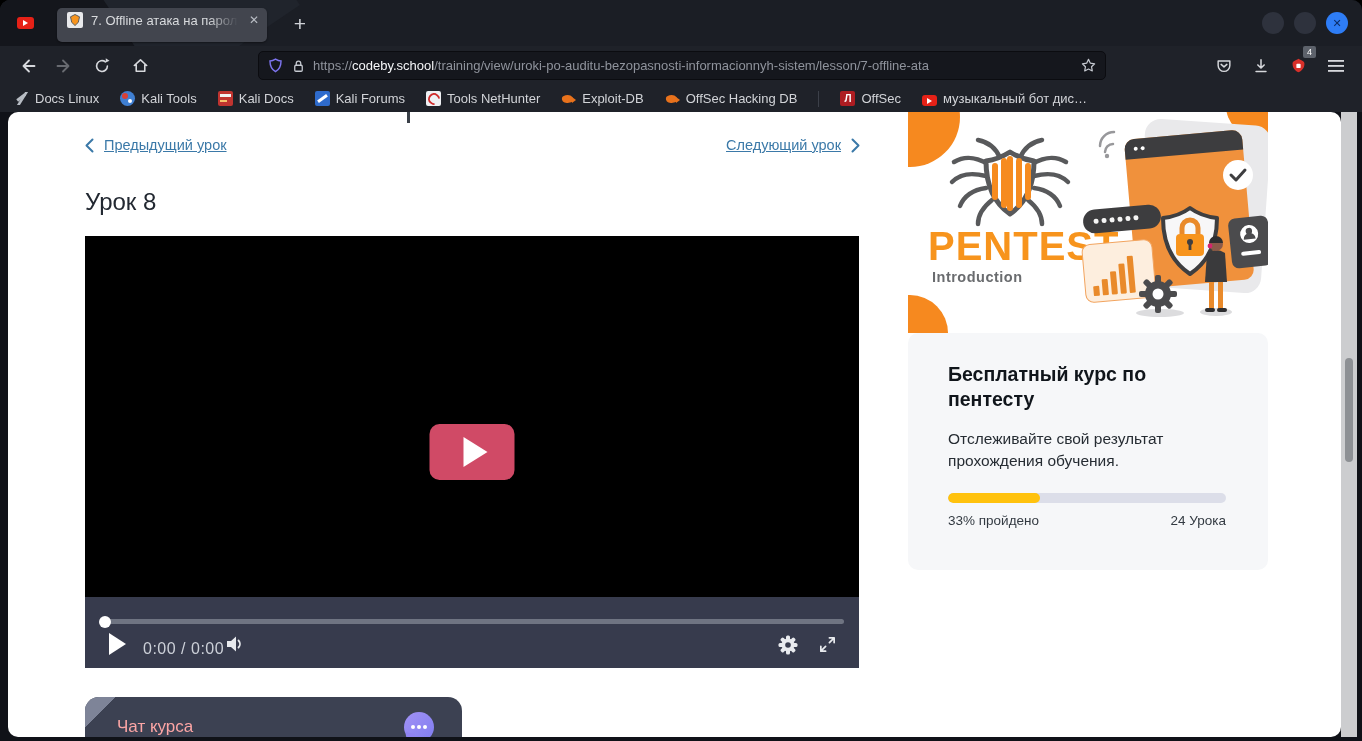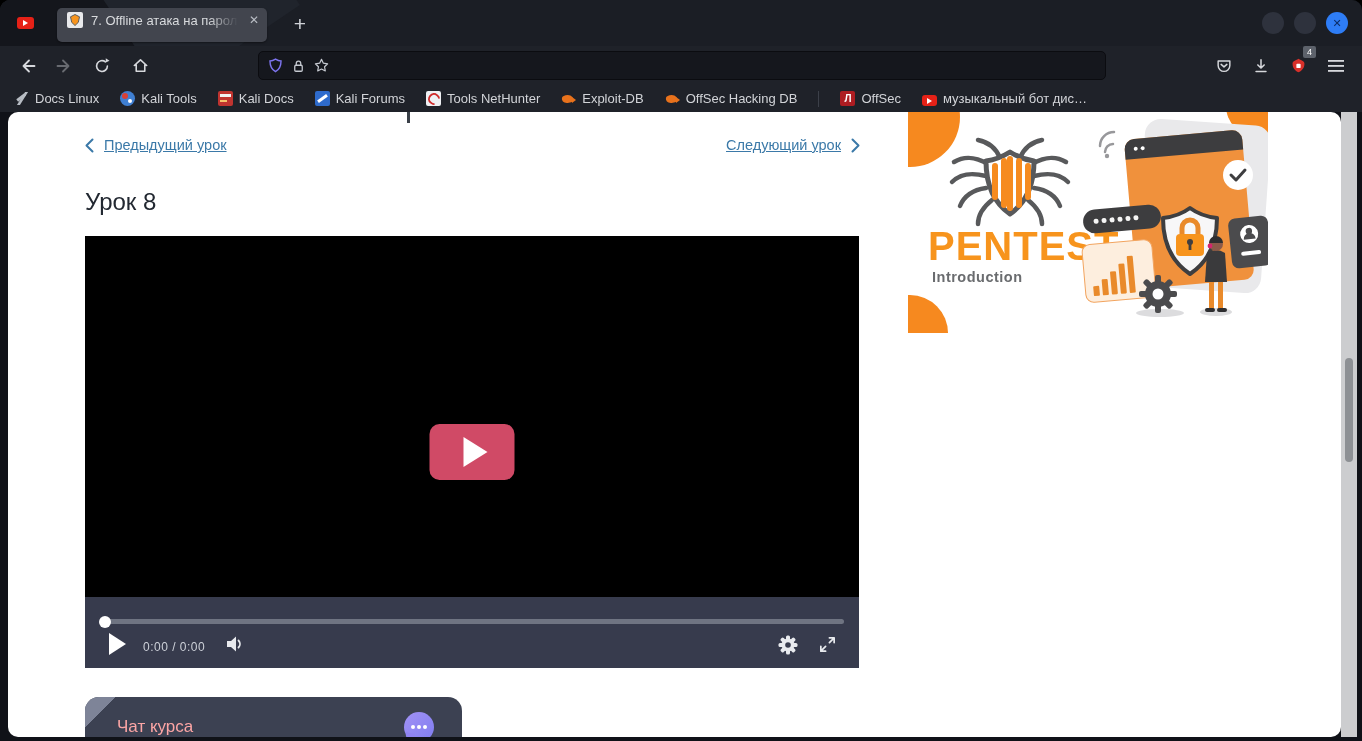--- a/index.html
+++ b/index.html
@@ -68,21 +68,21 @@
   .lesson-title{position:absolute;left:77px;top:76px;font-size:24px;font-weight:500;color:#222831;}
 
   
   .player{position:absolute;left:77px;top:124px;width:774px;height:432px;background:#000;}
   .bigplay{position:absolute;left:50%;top:188px;transform:translateX(-50%);width:85px;height:56px;background:#d04a66;border-radius:10px;display:flex;align-items:center;justify-content:center;cursor:pointer;}
   .bigplay::before{content:"";border-left:24px solid #fff;border-top:15px solid transparent;border-bottom:15px solid transparent;margin-left:6px;}
   .controls{position:absolute;left:0;bottom:0;width:774px;height:71px;background:#373b4d;}
   .seek{position:absolute;left:15px;top:22px;width:744px;height:5px;background:#6f7482;border-radius:3px;}
   .seek-handle{position:absolute;left:-1px;top:-3.5px;width:12px;height:12px;border-radius:50%;background:#fff;}
   .smallplay{position:absolute;left:24px;top:36px;width:0;height:0;border-left:17px solid #fff;border-top:11px solid transparent;border-bottom:11px solid transparent;cursor:pointer;}
-  .time{position:absolute;left:58px;top:43px;color:#ccd0d8;font-size:12px;letter-spacing:.5px;}
+  .time{position:absolute;left:58px;top:43px;color:#ccd0d8;font-size:16px;letter-spacing:.5px;}
   .vol{position:absolute;left:140px;top:37px;}
   .gearbtn{position:absolute;left:693px;top:38px;}
   .fsbtn{position:absolute;left:733px;top:38px;}
 
   
   .chat{position:absolute;left:77px;top:585px;width:377px;height:44px;background:#3c4152;border-radius:14px 14px 0 0;}
   .chat::before{content:"";position:absolute;left:0;top:0;width:30px;height:30px;background:linear-gradient(135deg,#7e8498 50%,transparent 50%);border-top-left-radius:14px;}
   .chat-title{position:absolute;left:32px;top:20px;color:#fca5a5;font-size:17px;}
   .chat-icon{position:absolute;right:28px;top:15px;width:30px;height:30px;border-radius:50%;background:linear-gradient(135deg,#a292f5,#7f7cf0);}
   .chat-icon::before{content:"";position:absolute;left:1px;bottom:0;width:9px;height:9px;background:#8f83f2;border-radius:0 0 0 9px;transform:rotate(12deg);}
@@ -149,20 +149,21 @@
         </svg>
     </div>
     <div class="urlbar">
       <svg width="17" height="17" viewBox="0 0 20 20">
         <path d="M10 2.5 C12.2 3.9 14.3 4.6 16.5 4.6 C16.5 10.5 14.2 14.8 10 17.2 C5.8 14.8 3.5 10.5 3.5 4.6 C5.7 4.6 7.8 3.9 10 2.5 Z" stroke="#7d74ee" stroke-width="1.7" fill="none"></path>
       </svg>
       <svg width="15" height="16" viewBox="0 0 20 20">
         <rect x="5" y="9" width="10" height="8" rx="1.5" fill="none" stroke="#c6cad1" stroke-width="1.7"></rect>
         <path d="M7 9 V6.5 a3 3 0 0 1 6 0 V9" fill="none" stroke="#c6cad1" stroke-width="1.7"></path>
       </svg>
+      <span class="url-text"><span class="dim">https://</span><span class="domain">codeby.school</span><span class="dim">/training/view/uroki-po-auditu-bezopasnosti-informacionnyh-sistem/lesson/7-offline-ata</span></span>
       <svg width="17" height="17" viewBox="0 0 20 20">
         <path d="M10 2.8 l2.2 4.5 5 .7 -3.6 3.5 .85 4.9 L10 14.1 5.55 16.4 l.85 -4.9 L2.8 8 l5 -.7 Z" stroke="#c6cad1" stroke-width="1.4" fill="none" stroke-linejoin="round"></path>
       </svg>
     </div>
     <div class="tb-right">
       <div class="tb-icon">
         <svg width="18" height="18" viewBox="0 0 20 20">
             <path d="M3.5 4.5 h13 v5 a6.5 6.5 0 0 1 -13 0 Z" stroke="#d6d8dc" stroke-width="1.6" fill="none" stroke-linejoin="round"></path>
             <path d="M6.8 8.2 L10 11 L13.2 8.2" stroke="#d6d8dc" stroke-width="1.6" fill="none" stroke-linecap="round" stroke-linejoin="round"></path>
           </svg>
@@ -386,17 +387,28 @@
           <rect x="297" y="196" width="10" height="4" rx="2" fill="#2e2e30"></rect>
           <rect x="309" y="196" width="10" height="4" rx="2" fill="#2e2e30"></rect>
           <path d="M299 141 q9 -6 18 0 l2 29 h-22 Z" fill="#3a3a3c"></path>
           <circle cx="308" cy="132" r="7" fill="#8c5a4a"></circle>
           <path d="M301 131 a7 7 0 0 1 14 0 Z" fill="#2e2e30"></path>
           <circle cx="302" cy="134" r="2.4" fill="#d6246e"></circle>
         </g>
       </g>
     </svg>
 
+    <div class="course-card">
+      <div class="cc-title">Бесплатный курс по пентесту</div>
+      <div class="cc-desc">Отслеживайте свой результат прохождения обучения.</div>
+      <div class="cc-bar">
+        <div class="cc-fill" style="width: 33%;"></div>
+      </div>
+      <div class="cc-labels">
+        <span>33% пройдено</span>
+        <span>24 Урока</span>
+      </div>
+    </div>
   </div>
 
   <div class="scroll-track"></div>
   <div class="scroll-thumb"></div>
 </div>
 
 </body></html>

